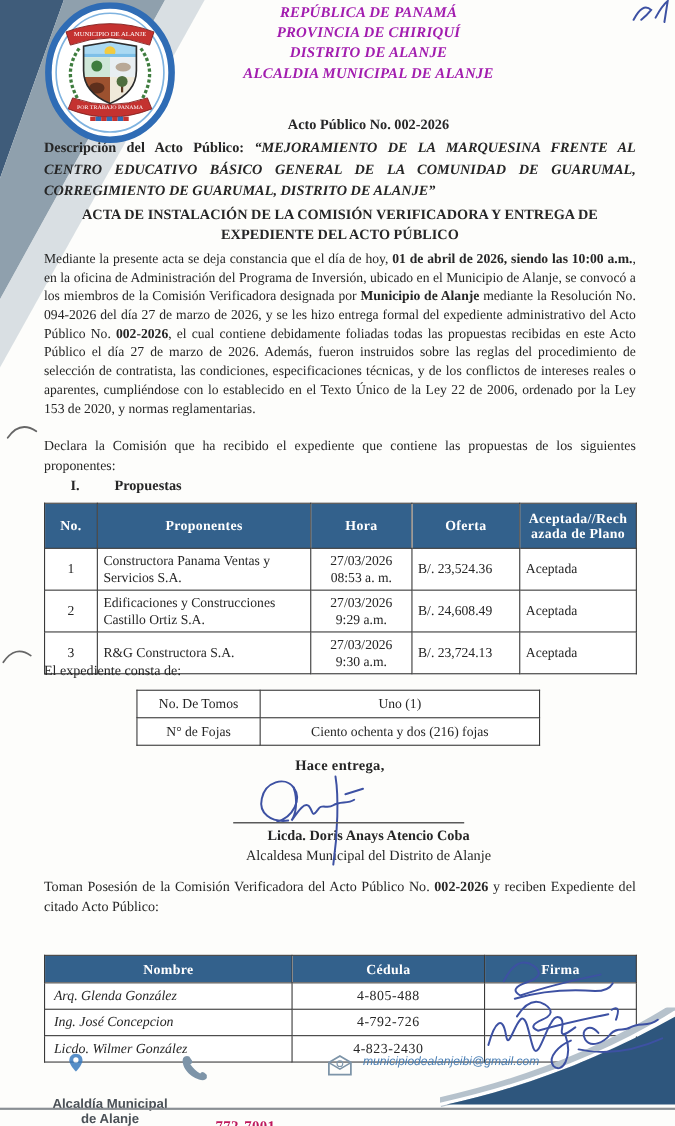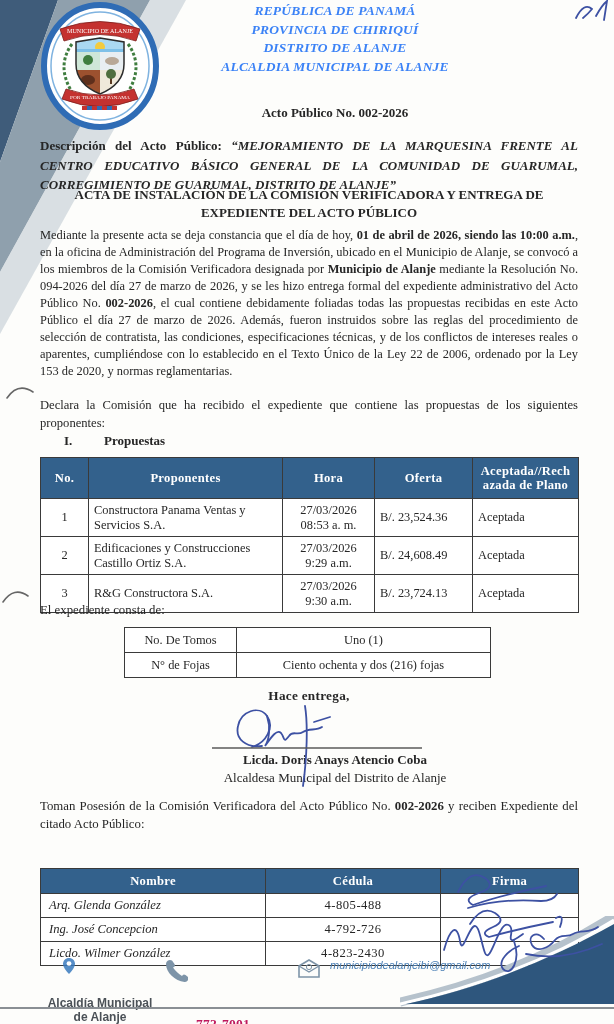--- a/index.html
+++ b/index.html
@@ -7,25 +7,25 @@
     position:relative; width:614px; height:1024px; margin:0 auto;
     background:#fdfdfb; overflow:hidden;
     font-family:"Liberation Serif","DejaVu Serif",serif; color:#262626;
   }
   .abs{position:absolute;}
   .b{font-weight:bold;}
   .just{text-align:justify;}
 
   
   .hdr-lines{left:140px; top:2px; width:390px; text-align:center;
-    font-weight:bold; font-style:italic; font-size:13.5px; line-height:18.5px; letter-spacing:.2px; color:#3b82f6;}
+    font-weight:bold; font-style:italic; font-size:13.5px; line-height:18.5px; letter-spacing:.2px; color:#a21caf;}
   .acto-no{left:140px; top:105px; width:390px; text-align:center; font-weight:bold; font-size:13px;}
 
   
-  .descripcion{left:40px; top:136px; width:538px; font-size:13px; line-height:19.5px;}
+  .descripcion{left:40px; top:124px; width:538px; font-size:13px; line-height:19.5px;}
   .descripcion .quote{font-style:italic;}
   .acta-title{left:40px; top:186px; width:538px; text-align:center; font-weight:bold; font-size:13px; line-height:17.5px;}
   .para1{left:40px; top:227px; width:538px; font-size:12.4px; line-height:17px;}
   .para2{left:40px; top:396px; width:538px; font-size:12.6px; line-height:18px;}
   .sec-num{left:64px; top:433px; font-weight:bold; font-size:13px;}
   .sec-title{left:104px; top:433px; font-weight:bold; font-size:13px;}
 
   
   table.doc{border-collapse:collapse; table-layout:fixed; font-size:12.4px; background:#fff;}
   table.doc td, table.doc th{border:1px solid #3a3a3a; padding:2px 5px; vertical-align:middle; overflow:hidden;}

